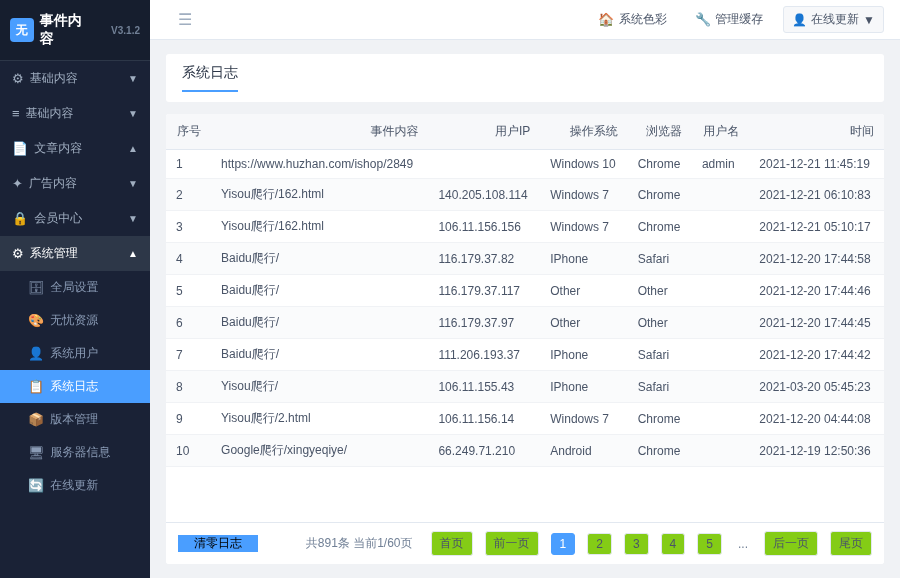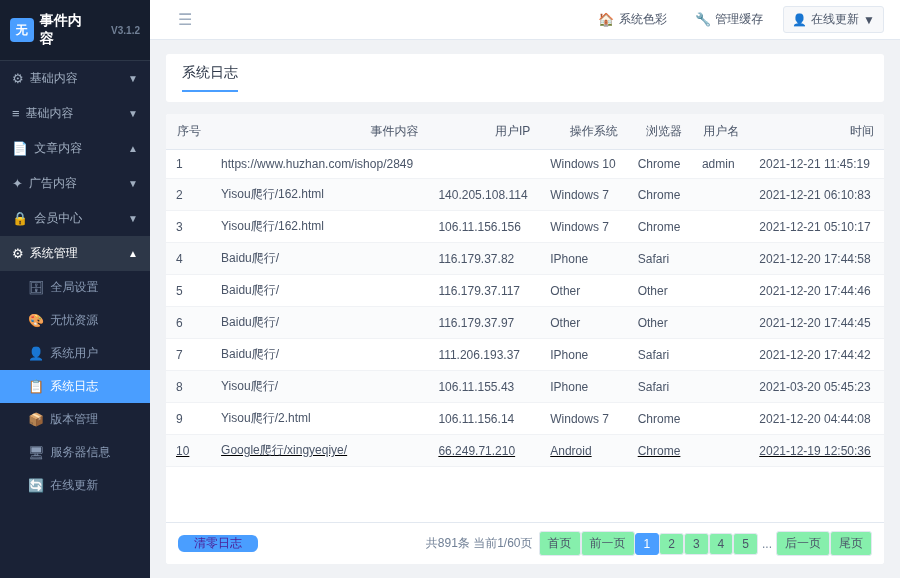--- a/index.html
+++ b/index.html
@@ -38,24 +38,24 @@
     
     .table-container { background: #fff; border-radius: 3px; flex: 1; display: flex; flex-direction: column; overflow: hidden; }
     .table-wrapper { overflow-y: auto; flex: 1; }
     table { width: 100%; border-collapse: collapse; font-size: 12px; }
     thead tr { background: #f7f8fa; }
     th { padding: 9px 10px; text-align: right; color: #4a5568; font-weight: 500; border-bottom: 1px solid #e2e8f0; white-space: nowrap; }
     td { padding: 7px 10px; color: #4a5568; border-bottom: 1px solid #f0f2f5; white-space: nowrap; }
 
     
     .bottom-bar { padding: 8px 12px; background: #fff; border-top: 1px solid #e2e8f0; display: flex; align-items: center; justify-content: space-between; flex-shrink: 0; }
-    .clear-btn { background: #4a9eff; color: #4c1d95; border: none; padding: 0 16px; border-radius: 6px; cursor: pointer; font-size: 12px; }
-    .pagination { display: flex; align-items: center; gap: 0; font-size: 12px; color: #4a5568; }
+    .clear-btn { background: #4a9eff; color: #000000; border: none; padding: 0 16px; border-radius: 0; cursor: pointer; font-size: 12px; }
+    .pagination { display: flex; align-items: center; gap: 12px; font-size: 12px; color: #4a5568; }
     .page-info { color: #718096; margin-right: 6px; }
-    .page-btn { padding: 3px 8px; border: 1px solid #e2e8f0; background: #86efac; border-radius: 3px; cursor: pointer; font-size: 12px; color: #4a5568; }
+    .page-btn { padding: 3px 8px; border: 1px solid #e2e8f0; background: #84cc16; border-radius: 3px; cursor: pointer; font-size: 12px; color: #4a5568; }
     .page-btn.active { background: #4a9eff; color: #fff; border-color: #4a9eff; }
     .page-dots { padding: 3px 4px; color: #718096; }
   </style>
 </head>
 <body>
 
 <div class="sidebar">
   <div class="sidebar-logo">
     <div class="logo-icon">无</div>
     <span>事件内容</span>
@@ -257,21 +257,21 @@
     </tr>
               <tr style="background: rgb(255, 255, 255);">
       <td>9</td>
       <td>Yisou爬行/2.html</td>
       <td>106.11.156.14</td>
       <td>Windows 7</td>
       <td>Chrome</td>
       <td></td>
       <td>2021-12-20 04:44:08</td>
     </tr>
-              <tr style="background: rgb(250, 251, 252); text-decoration: underline;">
+              <tr style="background: rgb(250, 251, 252);">
       <td>10</td>
       <td>Google爬行/xingyeqiye/</td>
       <td>66.249.71.210</td>
       <td>Android</td>
       <td>Chrome</td>
       <td></td>
       <td>2021-12-19 12:50:36</td>
     </tr>
             </tbody>
         </table>

